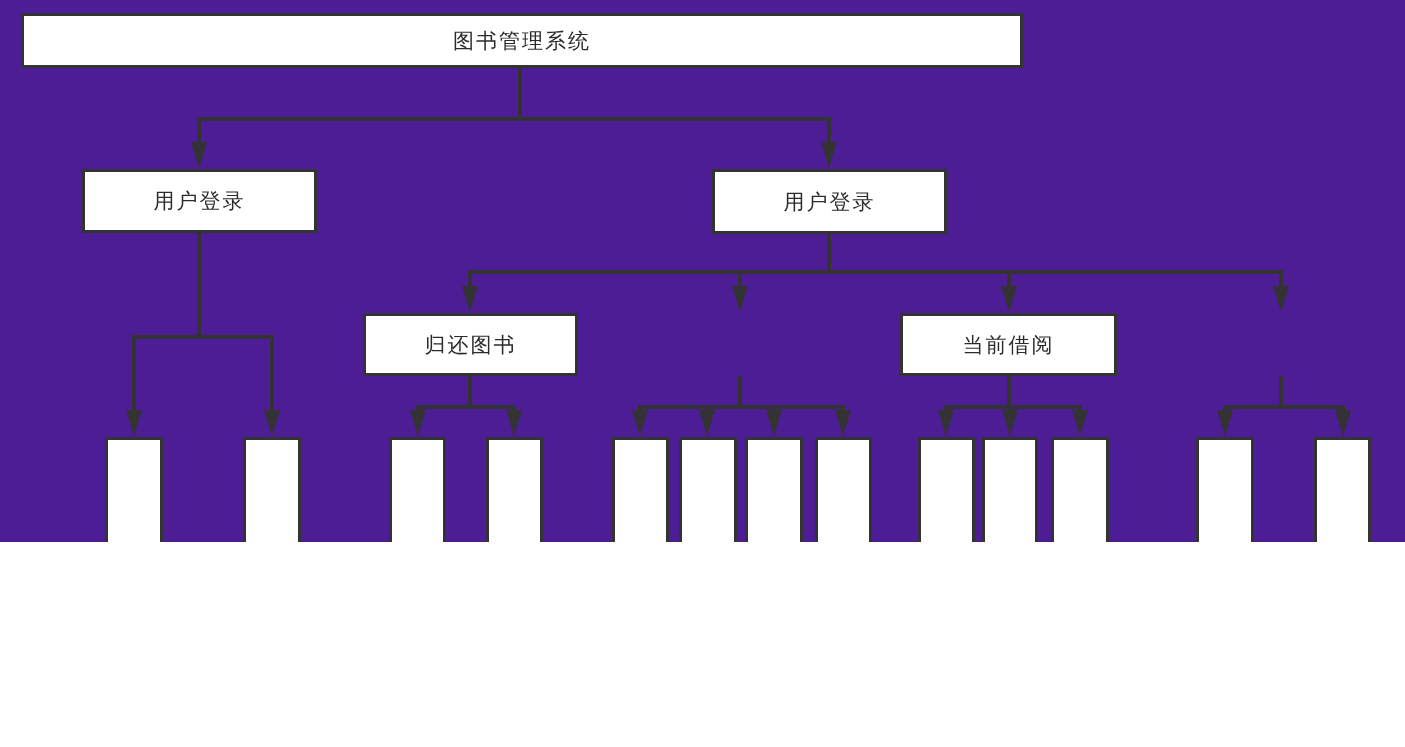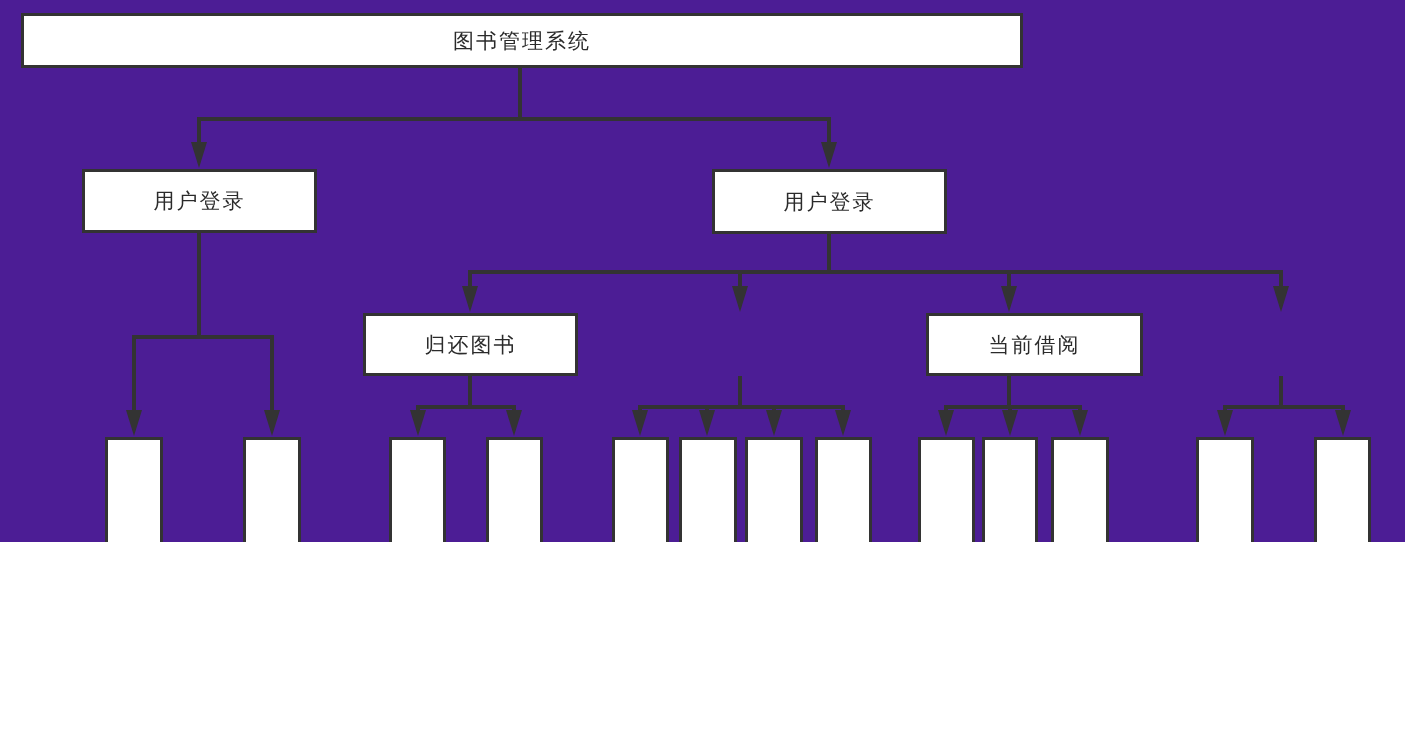--- a/index.html
+++ b/index.html
@@ -92,21 +92,21 @@
       <polygon points="1335,410 1351,410 1343,436"></polygon>
     </g>
   </svg>
 
   <div class="node hnode" style="left:21px; top:13px; width:1002px; height:55px;">图书管理系统</div>
 
   <div class="node hnode" style="left:82px; top:169px; width:235px; height:64px;">用户登录</div>
   <div class="node hnode" style="left:712px; top:169px; width:235px; height:65px;">用户登录</div>
 
   <div class="node hnode" style="left:363px; top:313px; width:215px; height:63px;">归还图书</div>
-  <div class="node hnode" style="left:900px; top:313px; width:217px; height:63px;margin-left:26px;">当前借阅</div>
+  <div class="node hnode" style="left:900px; top:313px; width:217px; height:63px;">当前借阅</div>
 
   <div class="node vnode" style="left:105px; top:437px; width:58px; height:297px;">用户登录</div>
   <div class="node vnode" style="left:243px; top:437px; width:58px; height:297px;">注销登录</div>
 
   <div class="node vnode" style="left:389px; top:437px; width:57px; height:297px;">查询图书</div>
   <div class="node vnode" style="left:486px; top:437px; width:57px; height:297px;">借阅图书</div>
 
   <div class="node vnode" style="left:612px; top:437px; width:57px; height:297px;">查询图书</div>
   <div class="node vnode" style="left:679px; top:437px; width:58px; height:297px;">新增图书（管理员）</div>
   <div class="node vnode" style="left:745px; top:437px; width:58px; height:297px;">编辑图书（管理员）</div>

